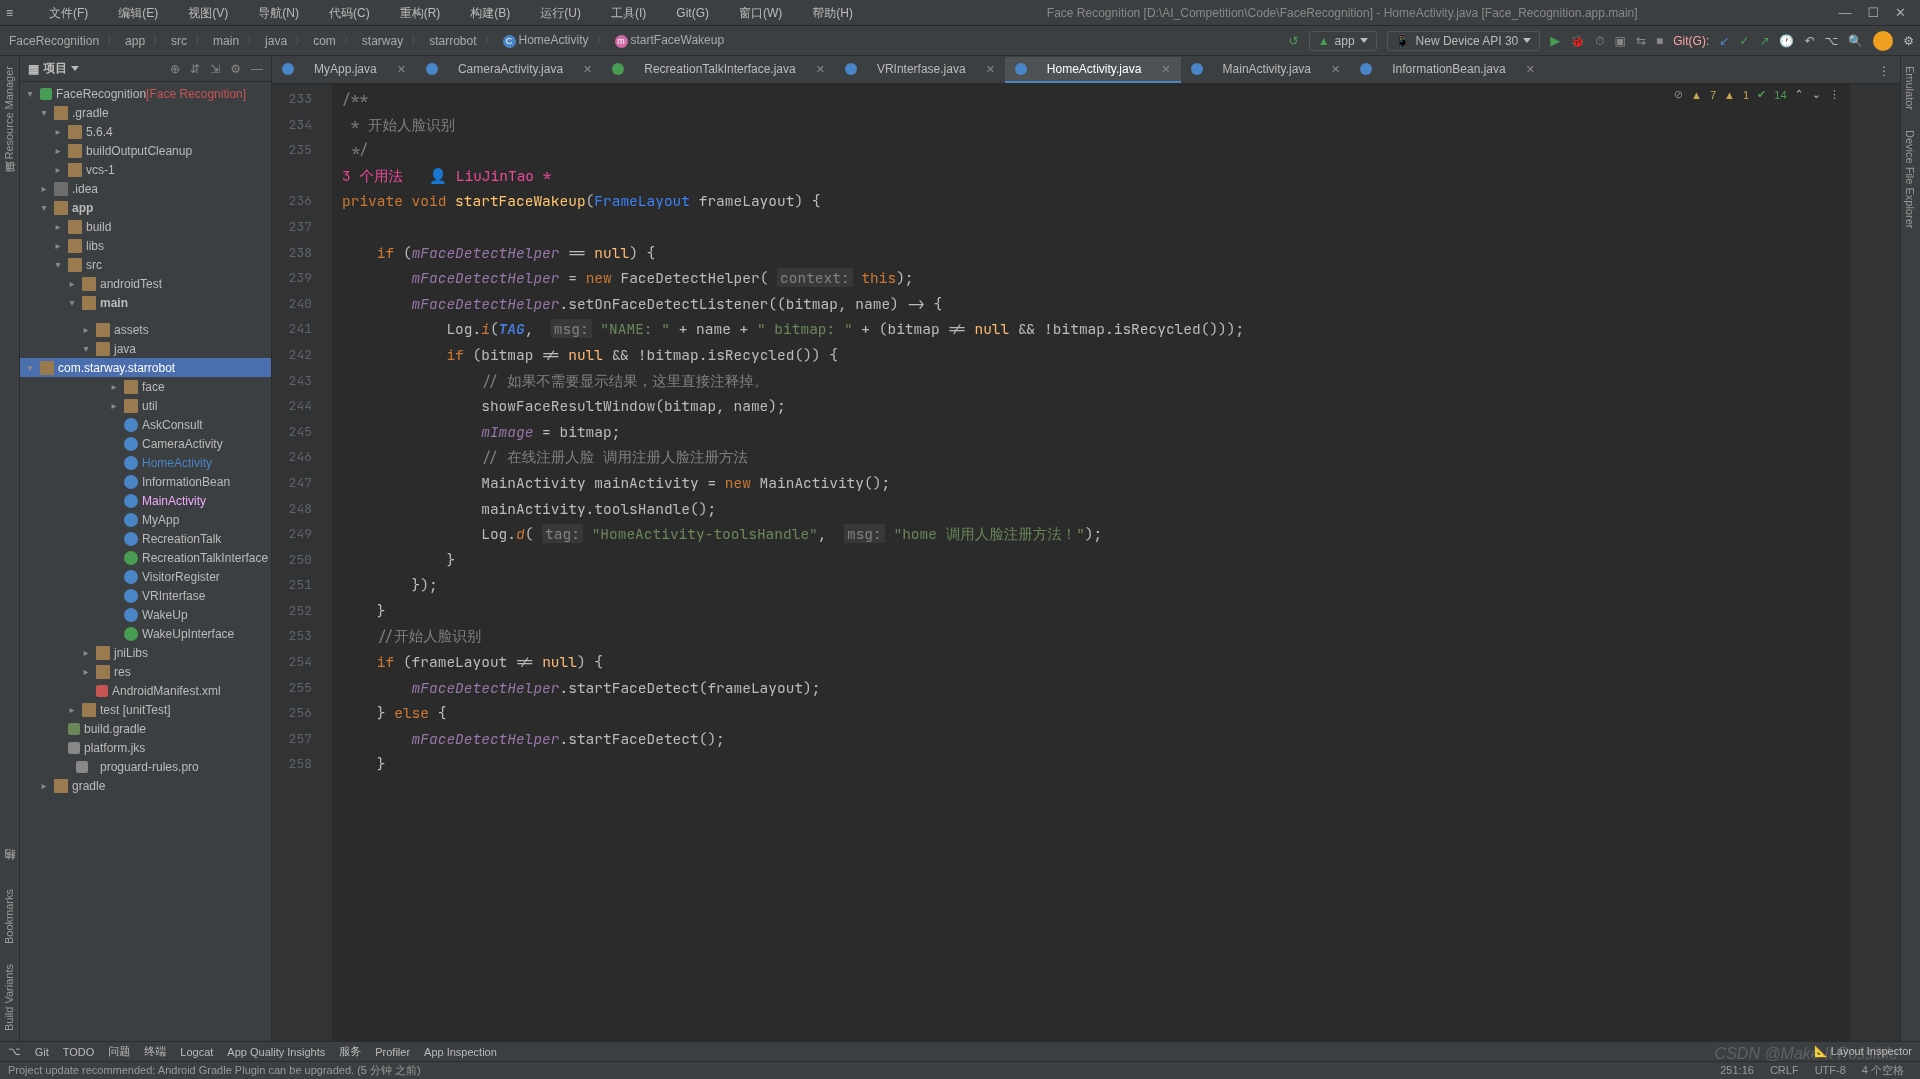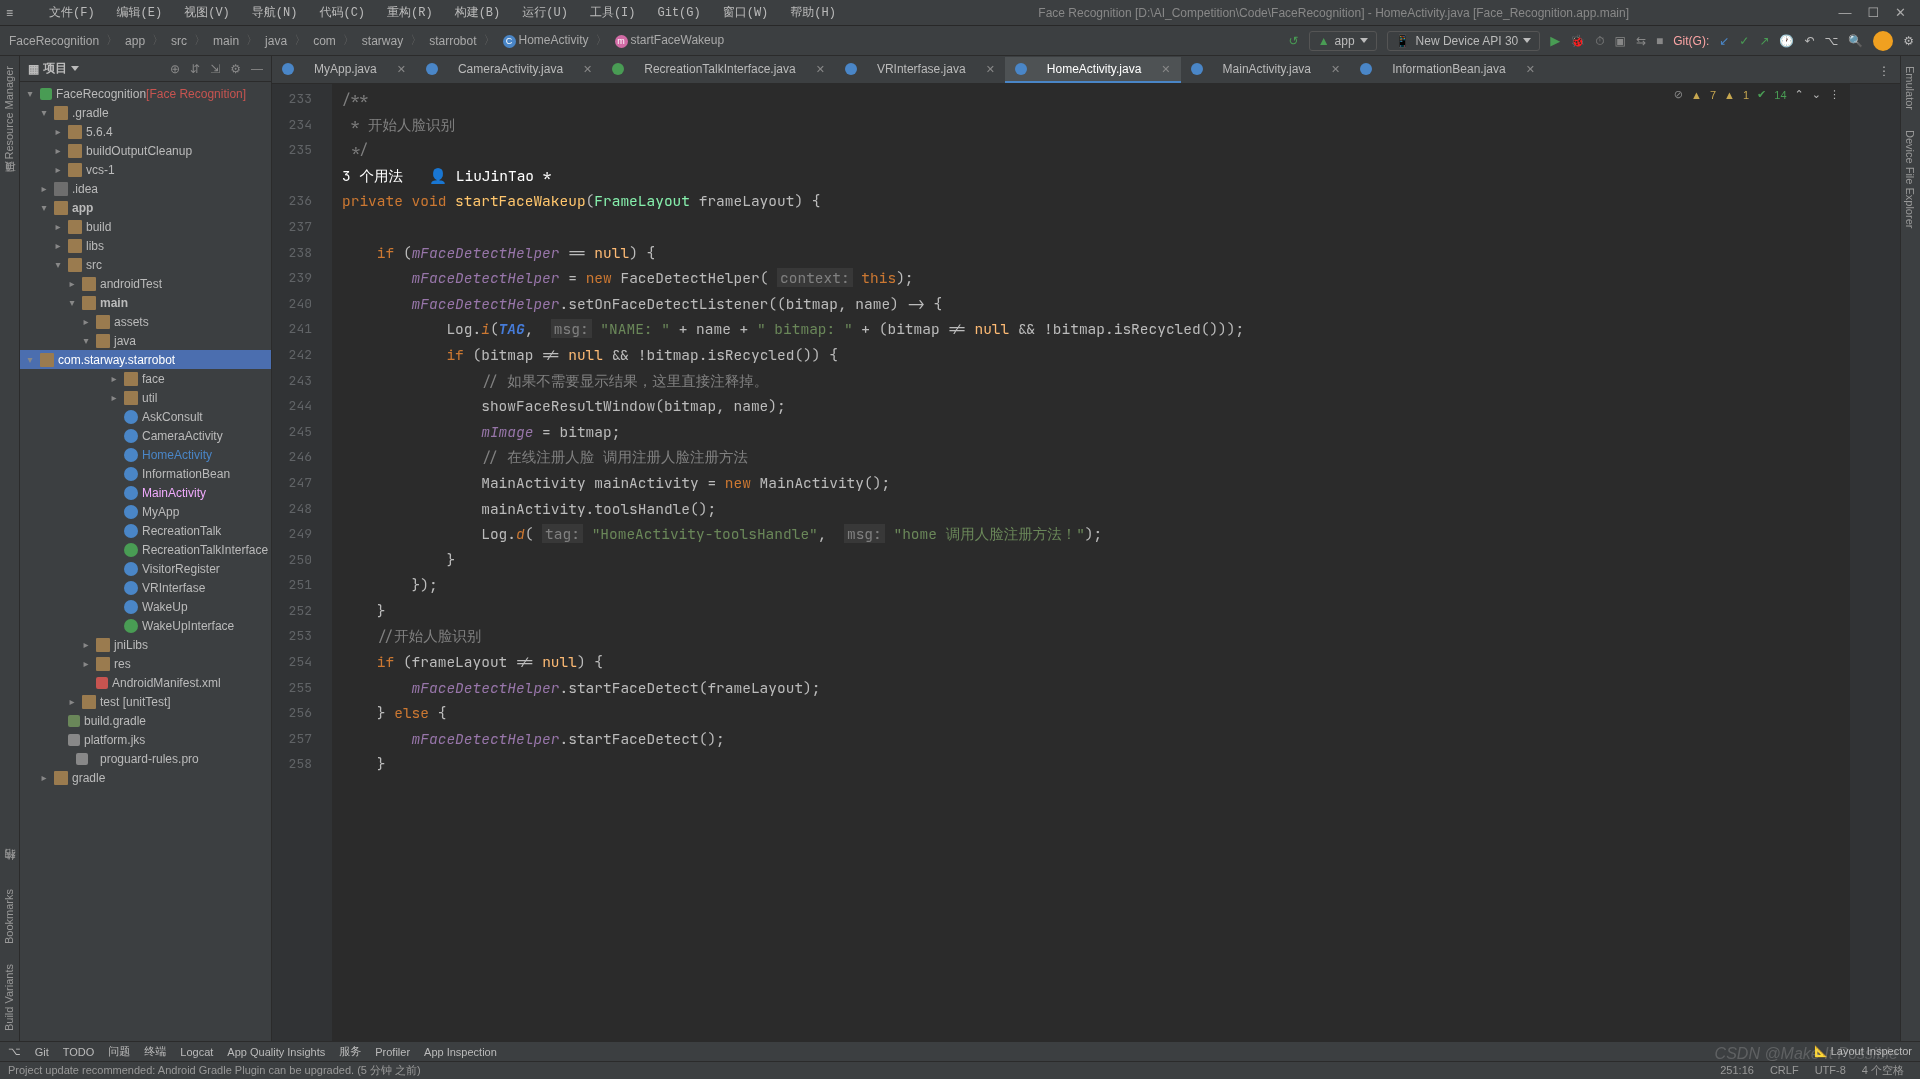--- a/index.html
+++ b/index.html
@@ -1,20 +1,20 @@
 <!DOCTYPE html>
 <html><head>
 <meta charset="utf-8">
 <style>
 * { margin: 0; padding: 0; box-sizing: border-box; }
 body { font-family: "Segoe UI", Arial, sans-serif; font-size: 12px; background: #2b2b2b; color: #bbbbbb; width: 1920px; height: 1079px; overflow: hidden; position: relative; }
 
 
 .title-bar { height: 26px; background: #3c3f41; display: flex; align-items: center; border-bottom: 1px solid #282828; }
-.title-bar .menus { display: flex; gap: 8px; padding-left: 20px; font-family: Liberation Mono, monospace; }
+.title-bar .menus { display: flex; gap: 16px; padding-left: 20px; }
 .title-bar .menu-item { padding: 0 7px; cursor: pointer; font-size: 12px; line-height: 26px; }
 .title-bar .title { flex: 1; text-align: center; color: #888; font-size: 12px; overflow: hidden; white-space: nowrap; }
 .title-bar .win-controls { display: flex; gap: 16px; padding: 0 14px; color: #aaa; font-size: 13px; }
 .title-bar .win-controls span { cursor: pointer; }
 
 
 .toolbar { height: 30px; background: #3c3f41; display: flex; align-items: center; border-bottom: 1px solid #2b2b2b; padding: 0 6px; justify-content: space-between; }
 .breadcrumb { display: flex; align-items: center; gap: 4px; font-size: 12px; color: #aaa; }
 .breadcrumb .crumb { padding: 0 3px; }
 .breadcrumb .sep { color: #666; }
@@ -71,25 +71,25 @@
 .code { flex:1; font-family:"JetBrains Mono","Consolas",monospace; font-size:14.5px; line-height:25.6px; padding-left:10px; padding-top:2px; white-space:pre; overflow:hidden; }
 .minimap { width:50px; background:#313335; }
 .editor-info { position:absolute; top:4px; right:60px; display:flex; gap:8px; align-items:center; font-size:11px; }
 .editor-info .warn { color:#c7a750; }
 .editor-info .chk { color:#499c54; }
 
 
 .c-cmt { color:#808080; }
 .c-key { color:#cc7832; }
 .c-str { color:#6a8759; }
-.c-type { color:#86efac; }
+.c-type { color:#3b82f6; }
 .c-field { color:#9876aa; font-style:italic; }
 .c-param { color:#467cda; font-style:italic; font-weight:bold; }
 .c-ann { color:#808080; background:#383838; padding:0 3px; }
-.c-author { color:#ffffff; }
+.c-author { color:#ec4899; }
 .c-method { color:#ffc66d; }
 .c-null { color:#fdba74; }
 .c-static { color:#cc7832; font-style:italic; }
 
 
 .right-tabs { width:20px; background:#3c3f41; border-left:1px solid #2b2b2b; position:relative; }
 .right-tabs .vtab { writing-mode: vertical-rl; font-size:11px; padding:10px 3px; color:#999; cursor:pointer; }
 
 
 .bottom-tools { height:20px; background:#3c3f41; border-top:1px solid #2b2b2b; display:flex; align-items:center; padding:0 8px; gap:14px; font-size:11px; }
@@ -270,21 +270,21 @@
         <div class="tree-row" style="padding-left: 46px;">
           <span class="arrow closed"></span>
           <span class="ficon folder"></span>
           <span>androidTest</span>
         </div>
         <div class="tree-row" style="padding-left: 46px;">
           <span class="arrow open"></span>
           <span class="ficon folder"></span>
           <span style="font-weight: bold;">main</span>
         </div>
-        <div class="tree-row" style="padding-left: 60px;">
+        <div class="tree-row" style="padding-left: 60px; margin-top: 8px;">
           <span class="arrow closed"></span>
           <span class="ficon folder"></span>
           <span>assets</span>
         </div>
         <div class="tree-row" style="padding-left: 60px;">
           <span class="arrow open"></span>
           <span class="ficon folder"></span>
           <span>java</span>
         </div>
         <div class="tree-row selected" style="">

